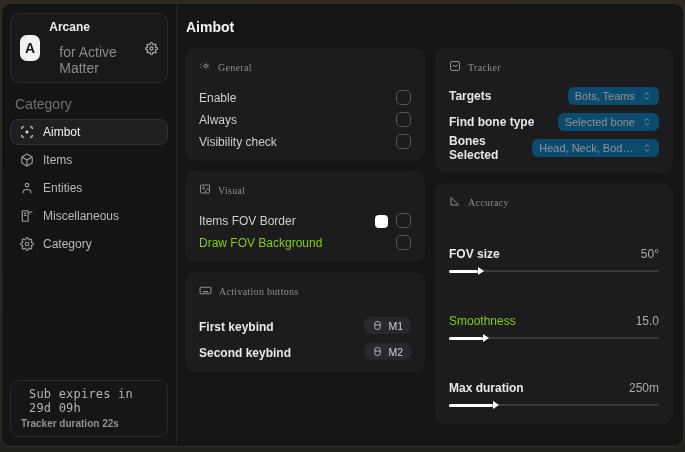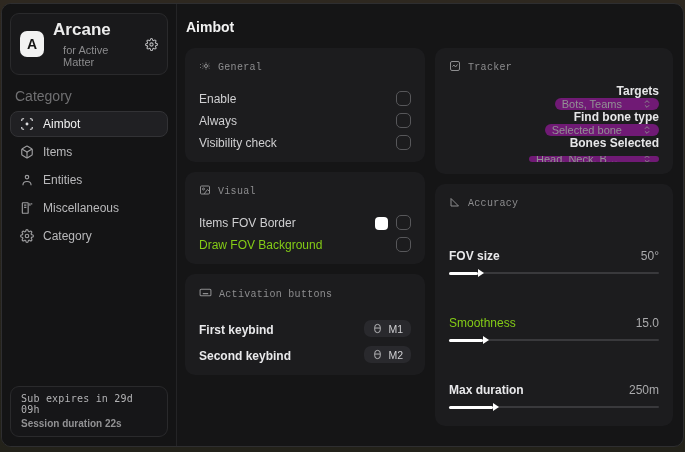--- a/index.html
+++ b/index.html
@@ -22,56 +22,56 @@
   .app-card {
     margin:9px 8px 0 8px; padding:6px 9px;
     background:#19191b; border:1px solid #2a2a2c; border-radius:9px;
     display:flex; align-items:center; gap:9px;
   }
   .logo {
     width:26px; height:26px; background:#f2f2f2; border-radius:7px;
     color:#141414; font-weight:bold; font-size:14px;
     display:flex; align-items:center; justify-content:center;
   }
-  .app-name { font-size:17px; font-weight:bold; color:#ececec; }
-  .app-sub  { font-size:11px; color:#8b8b8d; margin-top:4px;padding-left:10px; }
+  .app-name { font-size:12px; font-weight:bold; color:#ececec; }
+  .app-sub  { font-size:14px; color:#8b8b8d; margin-top:10px;padding-left:10px; }
   .app-gear { margin-left:auto; color:#b8b8ba; display:flex; }
   .cat-label { margin:13px 0 7px 13px; font-size:14px; color:#707072; }
   .nav { padding:0 8px; }
   .nav-item {
     height:26px; margin-bottom:2px; padding:0 9px; border-radius:8px;
     display:flex; align-items:center; gap:9px;
     font-size:12px; color:#b9b9bb; border:1px solid transparent;
     cursor:default;
   }
   .nav-item.selected {
     background:#202023; border-color:#323235; color:#f0f0f0;
   }
   .nav-icon { display:flex; color:#9c9c9e; }
   .nav-item.selected .nav-icon { color:#e3e3e5; }
   .side-footer {
     position:absolute; left:8px; right:8px; bottom:9px;
     border:1px solid #2a2a2c; border-radius:9px; padding:6px 10px 7px;
     background:#161618;
   }
-  .footer-line1 { font-family:"DejaVu Sans Mono",monospace; font-size:10px; color:#b3b3b5; letter-spacing:.2px; }
+  .footer-line1 { font-family:"DejaVu Sans Mono",monospace; font-size:12px; color:#b3b3b5; letter-spacing:.2px;margin-left:8px; }
   .footer-line2 { font-size:10px; font-weight:bold; color:#929294; margin-top:3px; }
   
   .main { flex:1; padding:13px 15px 0 8px; }
   .page-title { font-size:14px; font-weight:bold; color:#f2f2f2; margin:2px 0 13px 1px; }
   .columns { display:flex; gap:10px; }
   .col-left  { width:240px; flex:0 0 240px; }
   .col-right { width:238px; flex:0 0 238px; }
   .card {
     background:#1c1c1e; border-radius:10px; padding:11px 14px 12px;
     margin-bottom:10px;
   }
   .card-head {
     display:flex; align-items:center; gap:7px;
-    font-family:Liberation Mono, monospace; font-size:10px; color:#8d8d8f;
+    font-family:Liberation Serif, serif; font-size:10px; color:#8d8d8f;
     letter-spacing:.3px; margin:1px 0 9px;
   }
   .card-head svg { color:#8d8d8f; }
   .row {
     height:22px; display:flex; align-items:flex-end;
     font-size:12px; color:#cfcfd1;
   }
   .row-lg { height:26px;gap:20px; }
   .row .spacer { flex:1; }
   .row-label-bright { color:#e9e9eb; font-weight:bold; }
@@ -81,26 +81,26 @@
     background:transparent;
   }
   .swatch { width:13px; height:13px; border-radius:4px; margin-right:8px; }
   .keybadge {
     background:#29292d; border-radius:7px; padding:2.5px 8px;
     display:flex; align-items:center; gap:5px;
     font-size:10.5px; color:#cfcfd2;
   }
   .keybadge svg { color:#bdbdc0; }
   .dropdown {
-    background:#701a75; border-radius:6px; padding:3px 7px;
-    display:flex; align-items:center; gap:20px; max-width:170px;
+    background:#0c4a6e; border-radius:6px; padding:3px 7px;
+    display:flex; align-items:center; gap:7px; max-width:170px;
     font-size:11px; color:#929294; white-space:nowrap; overflow:hidden;
   }
   .dropdown svg { flex:0 0 auto; color:#8a8a8c; }
-  .dd-row { height:26px; display:flex; align-items:flex-end; font-size:12px;flex-direction:column; }
+  .dd-row { height:26px; display:flex; align-items:center; font-size:12px; }
   .dd-label { color:#e6e6e8; font-weight:bold; }
   
   .slider-group { margin-bottom:11px; }
   .slider-top { display:flex; align-items:center; font-size:12px; height:18px; margin-bottom:4px;margin-top:36px; }
   .slider-value { margin-left:auto; color:#aaaaac; }
   .slider { position:relative; height:9px; }
   .slider-track { position:absolute; left:0; right:0; top:3px; height:2px; background:#39393c; border-radius:2px; }
   .slider-fill  { position:absolute; left:0; top:2.5px; height:3px; background:#ffffff; border-radius:2px; }
   .slider-fill::after {
     content:''; position:absolute; right:-6px; top:-2.5px;
@@ -180,21 +180,21 @@
               <circle cx="12" cy="12" r="3"></circle>
               <path d="M19.4 15a1.65 1.65 0 0 0 .33 1.82l.06.06a2 2 0 1 1-2.83 2.83l-.06-.06a1.65 1.65 0 0 0-1.82-.33 1.65 1.65 0 0 0-1 1.51V21a2 2 0 1 1-4 0v-.09a1.65 1.65 0 0 0-1-1.51 1.65 1.65 0 0 0-1.82.33l-.06.06a2 2 0 1 1-2.83-2.83l.06-.06a1.65 1.65 0 0 0 .33-1.82 1.65 1.65 0 0 0-1.51-1H3a2 2 0 1 1 0-4h.09a1.65 1.65 0 0 0 1.51-1 1.65 1.65 0 0 0-.33-1.82l-.06-.06a2 2 0 1 1 2.83-2.83l.06.06a1.65 1.65 0 0 0 1.82.33h0a1.65 1.65 0 0 0 1-1.51V3a2 2 0 1 1 4 0v.09a1.65 1.65 0 0 0 1 1.51h0a1.65 1.65 0 0 0 1.82-.33l.06-.06a2 2 0 1 1 2.83 2.83l-.06.06a1.65 1.65 0 0 0-.33 1.82v0a1.65 1.65 0 0 0 1.51 1H21a2 2 0 1 1 0 4h-.09a1.65 1.65 0 0 0-1.51 1z"></path>
             </svg>
         </span>
         <span>Category</span>
       </div>
     </div>
 
     <div class="side-footer">
       <div class="footer-line1">Sub expires in 29d 09h</div>
-      <div class="footer-line2">Session duration 22s</div>
+      <div class="footer-line2">Tracker duration 22s</div>
     </div>
   </div>
 
   <div class="main">
     <div class="page-title">Aimbot</div>
 
     <div class="columns">
 
       <div class="col-left">
 

